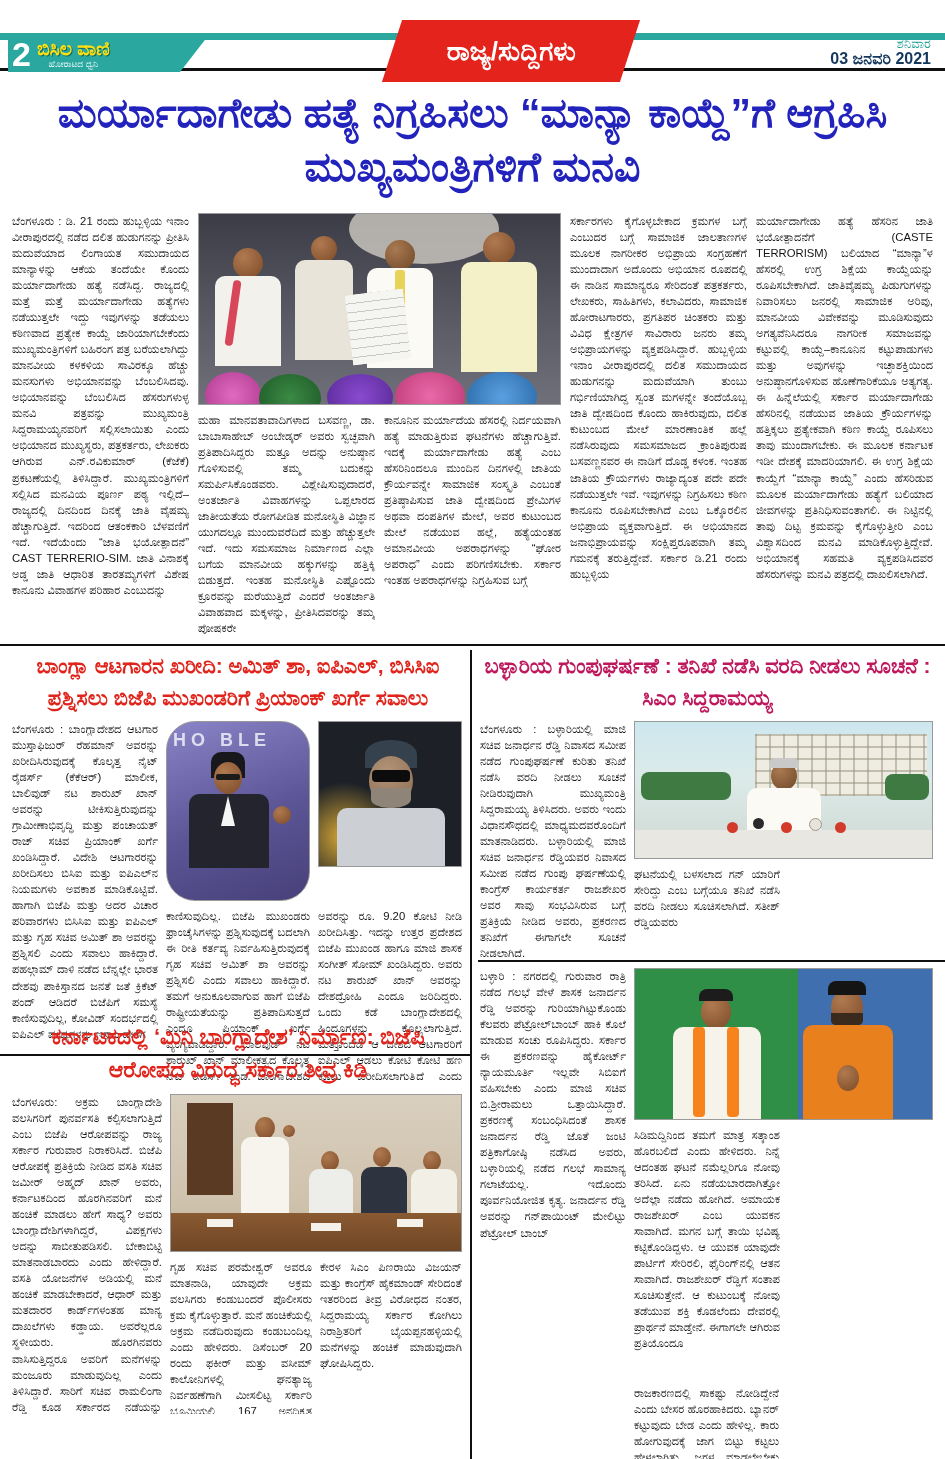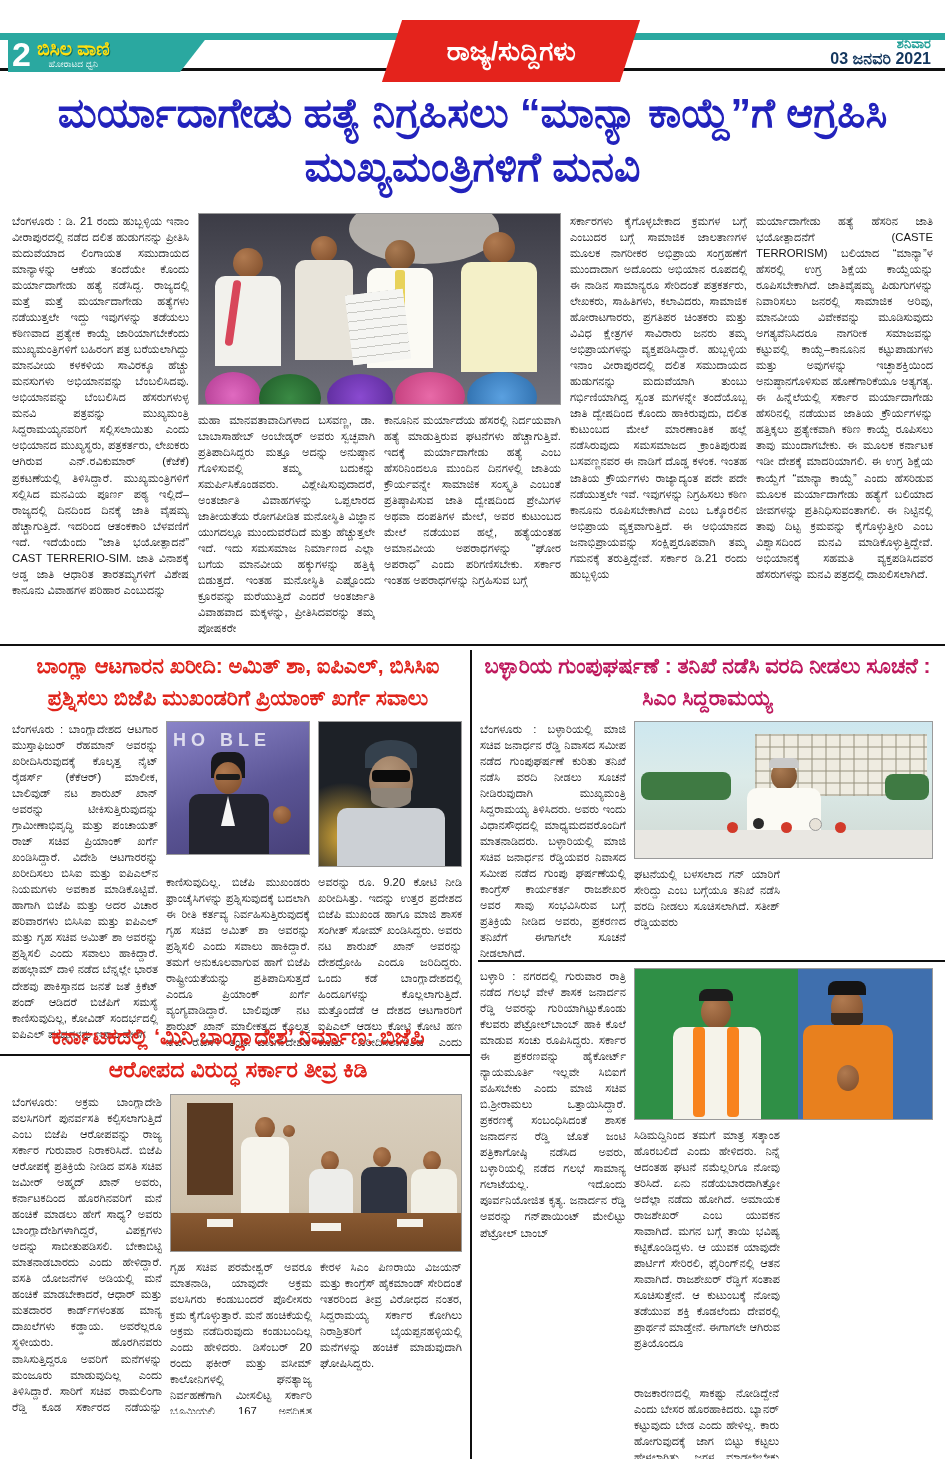--- a/index.html
+++ b/index.html
@@ -17,21 +17,21 @@
   }
   .page-num{font-size:34px;font-weight:bold;color:#fff;line-height:1;}
   .mast-text{display:flex;flex-direction:column;line-height:1;}
   .mast-title{font-size:19px;font-weight:bold;color:#ffe011;text-shadow:1px 1px 0 #0a6a62;}
   .mast-tag{font-size:9px;color:#ffffff;margin-top:2px;text-align:center;}
   .section-badge{
     position:absolute;left:392px;top:20px;width:238px;height:62px;background:#e4231c;
     transform:skewX(-18deg);z-index:4;display:flex;align-items:center;justify-content:center;
   }
   .section-badge span{transform:skewX(18deg);color:#fff;font-size:26px;font-weight:bold;}
-  .day-label{position:absolute;right:14px;top:36px;color:#1f9e96;font-size:13px;font-weight:bold;text-align:right;z-index:3;}
+  .day-label{position:absolute;right:14px;top:36px;color:#1f9e96;font-size:13px;font-weight:normal;text-align:right;z-index:3;}
   .date-label{position:absolute;right:14px;top:50px;color:#14375e;font-size:16px;font-weight:bold;text-align:right;z-index:3;}
   
   .main-headline{
     position:absolute;left:10px;top:86px;width:925px;text-align:center;
     color:#2222bc;font-size:41px;font-weight:bold;line-height:1.32;letter-spacing:0px;
   }
   
   .coltext{
     font-size:11.3px;line-height:1.42;text-align:justify;overflow:hidden;color:#141414;
   }
@@ -63,21 +63,21 @@
   .abs{position:absolute;}
   .head{border-radius:50%;background:radial-gradient(circle at 35% 30%,#b07a50,#7c4a28);}
   .torso{border-radius:10px 10px 0 0;}
   
   .ph-lead{width:363px;height:192px;background:linear-gradient(180deg,#3c3c46 0%,#5a5a64 55%,#70707a 100%);}
   .ph-lead .arch{left:150px;top:-20px;width:150px;height:70px;border-radius:50%;background:#cfcbc2;opacity:.8;}
   .flower{border-radius:50%;}
   .doc{left:150px;top:78px;width:58px;height:70px;background:#f5f5f2;transform:rotate(-7deg);
        background-image:repeating-linear-gradient(180deg,#f5f5f2 0 8px,#c9c9c4 8px 9px);}
   
-  .ph-kharge{width:144px;height:134px;background:linear-gradient(160deg,#8a84c8 0%,#5b5596 55%,#474079 100%);}
+  .ph-kharge{width:144px;height:180px;background:linear-gradient(160deg,#8a84c8 0%,#5b5596 55%,#474079 100%);border-radius:29px;}
   .ph-kharge .backdrop{left:6px;top:8px;color:#ffffff;opacity:.75;font-weight:bold;font-size:18px;letter-spacing:5px;}
   .glasses{background:#1b1b1b;height:6px;border-radius:2px;}
   
   .ph-srk{width:144px;height:146px;background:#1d2127;}
   .glow{border-radius:50%;background:radial-gradient(circle,#d8a936 0%,rgba(216,169,54,0) 70%);}
   .cap{border-radius:50% 50% 0 0;background:#35414d;}
   .shades{background:#0c0c0c;height:12px;border-radius:4px;}
   .beard{border-radius:0 0 45% 45%;background:#8e8478;}
   
   .ph-cm{width:299px;height:138px;background:linear-gradient(180deg,#cde7ef 0%,#dcebe9 40%,#cfd8d2 100%);}

